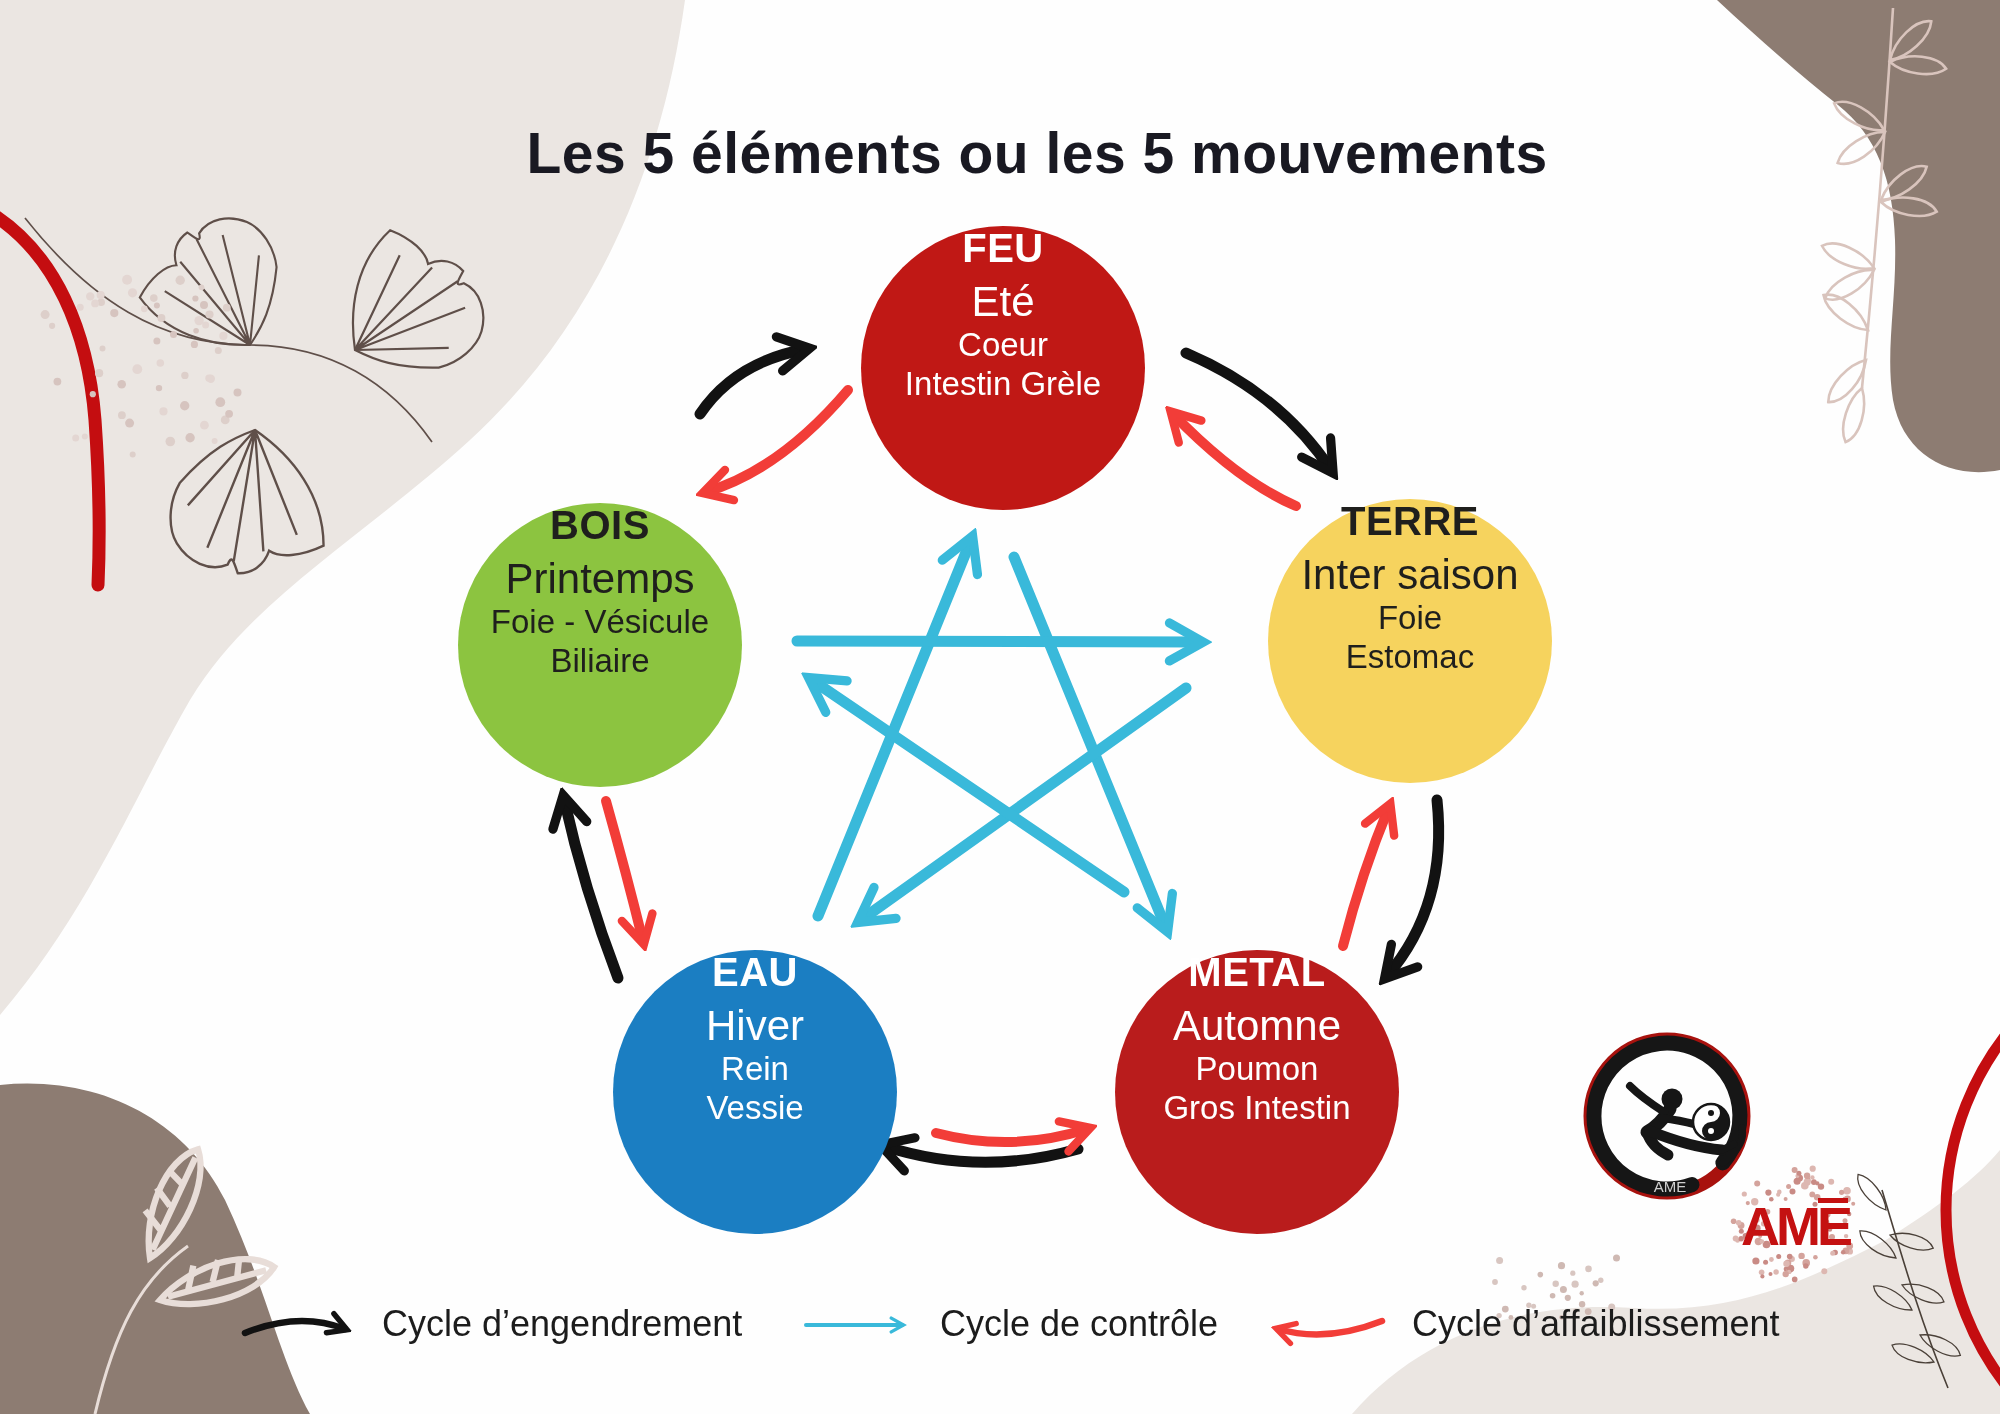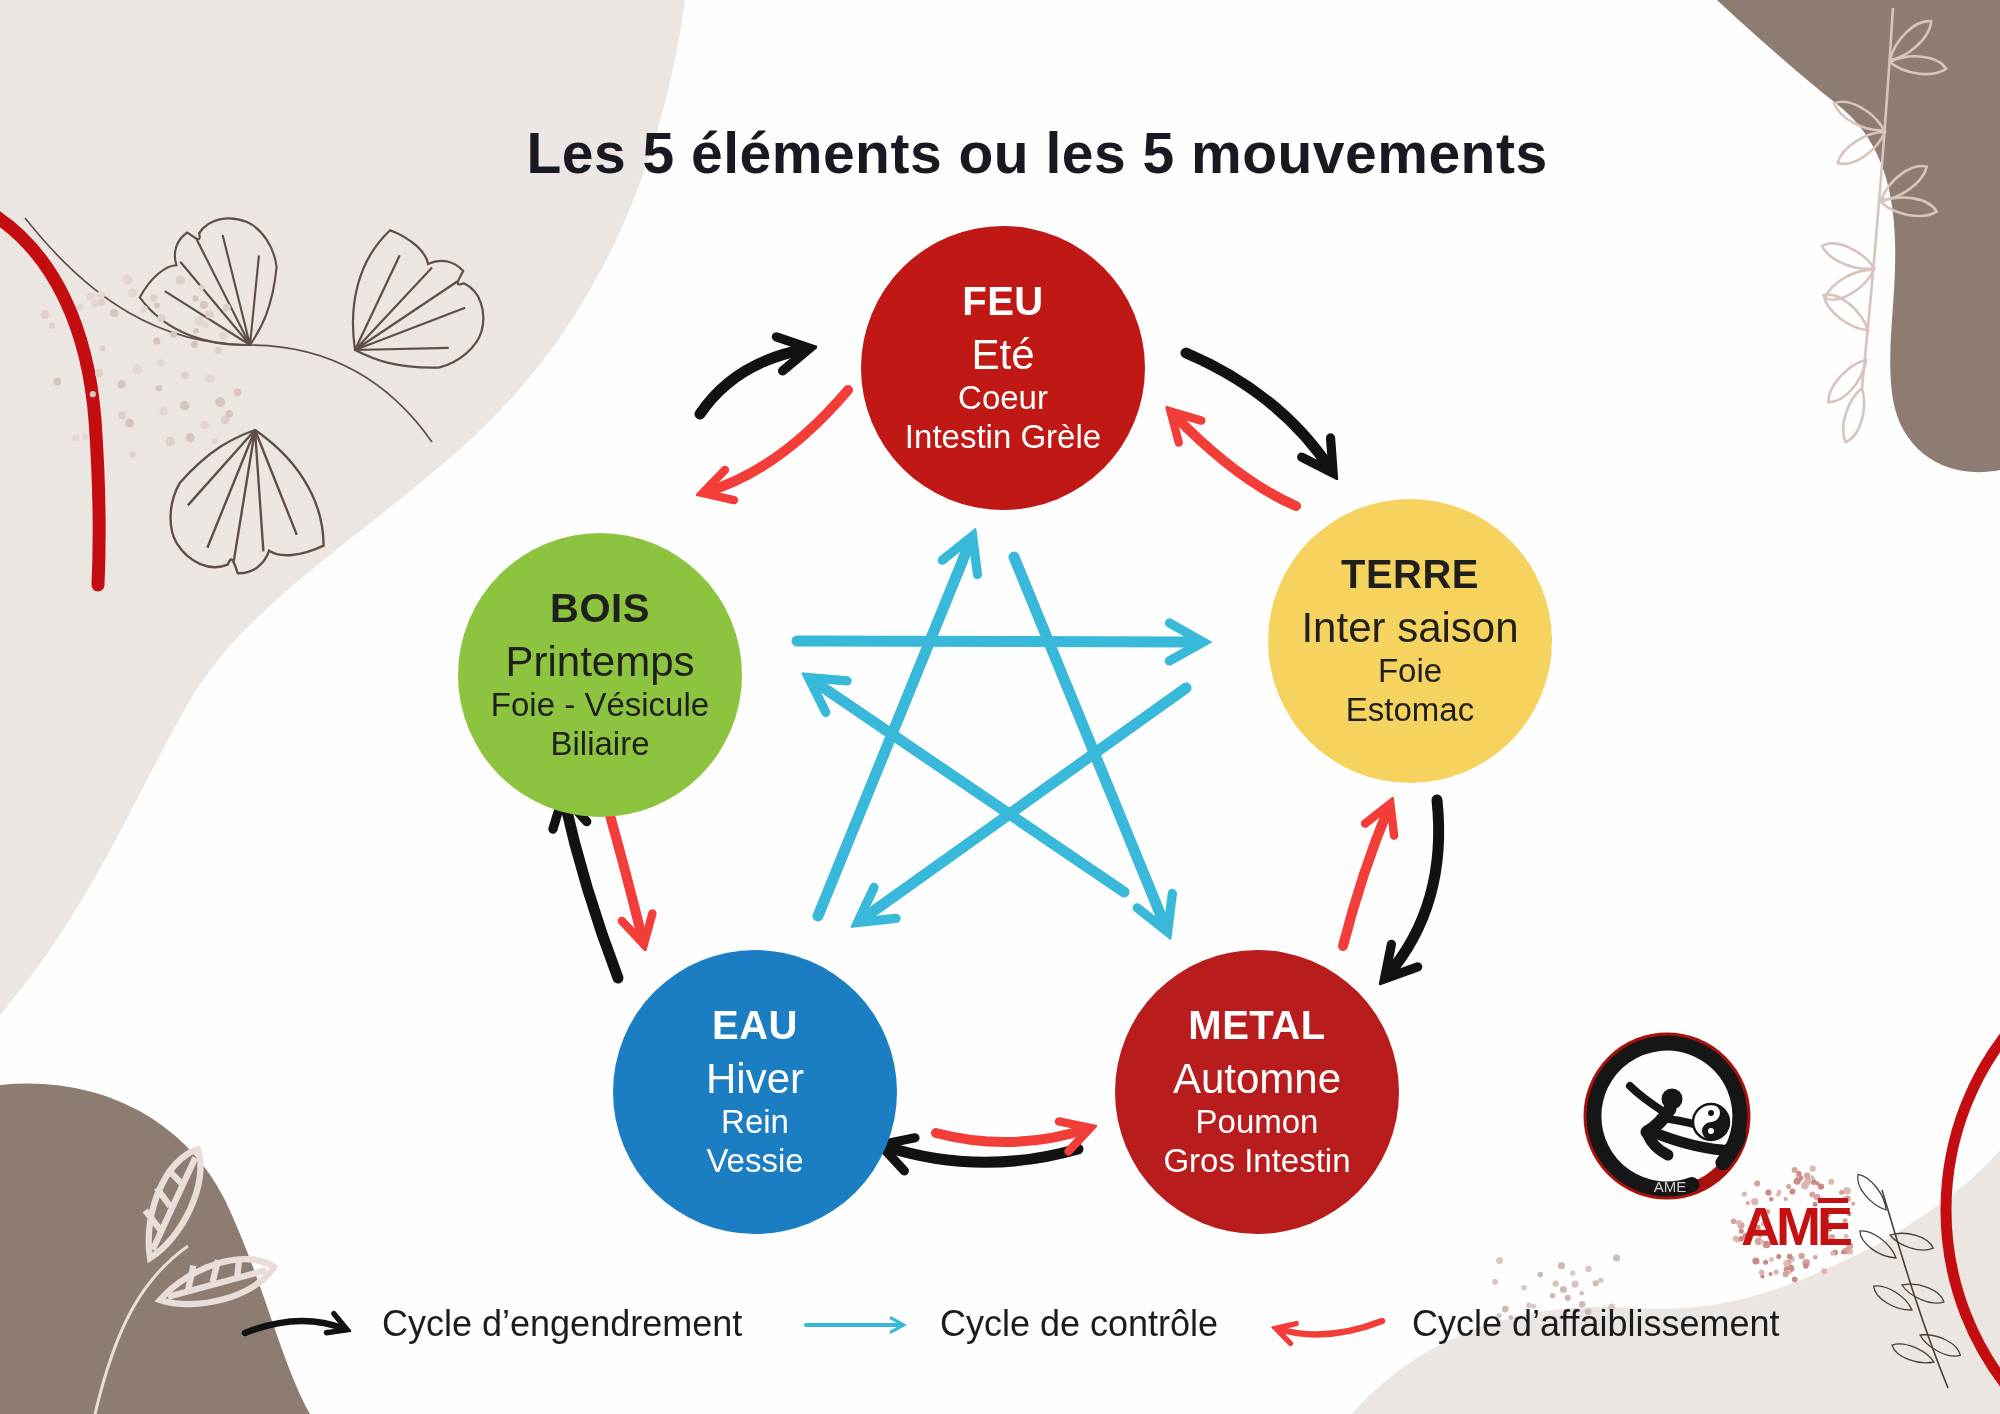--- a/index.html
+++ b/index.html
@@ -2,30 +2,30 @@
 <html><head>
 <meta charset="utf-8">
 <style>
   html,body{margin:0;padding:0;background:#fff;}
   .canvas{position:relative;width:2000px;height:1414px;background:#fefefe;overflow:hidden;
           font-family:"Liberation Sans", sans-serif;}
   svg.deco{position:absolute;left:0;top:0;z-index:1;}
   .title{position:absolute;left:0;right:0;top:82px;z-index:3;text-align:center;padding-left:74px;
          font-size:57px;font-weight:700;color:#191922;letter-spacing:.5px;}
   .el-circle{position:absolute;z-index:2;width:284px;height:284px;border-radius:50%;
-             display:flex;flex-direction:column;align-items:center;justify-content:center;
+             display:flex;flex-direction:column;align-items:center;
              text-align:center;}
   .el-name{font-size:40px;font-weight:700;letter-spacing:.5px;}
   .el-season{font-size:42px;font-weight:400;margin-top:7px;}
   .el-organs{font-size:33px;font-weight:400;line-height:1.17;}
   .legend-item{position:absolute;z-index:3;top:1296px;height:56px;display:flex;
                align-items:center;gap:20px;}
   .legend-label{font-size:36px;color:#1c1c1c;white-space:nowrap;}
   .feu{left:861px;top:226px;}
-  .bois{left:458px;top:533px;}
+  .bois{left:458px;top:503px;}
   .terre{left:1268px;top:499px;}
   .eau{left:613px;top:950px;}
   .metal{left:1115px;top:950px;}
 </style>
 </head>
 <body>
 
 <div class="canvas">
 
   <svg class="deco" width="2000" height="1414" viewBox="0 0 2000 1414">

